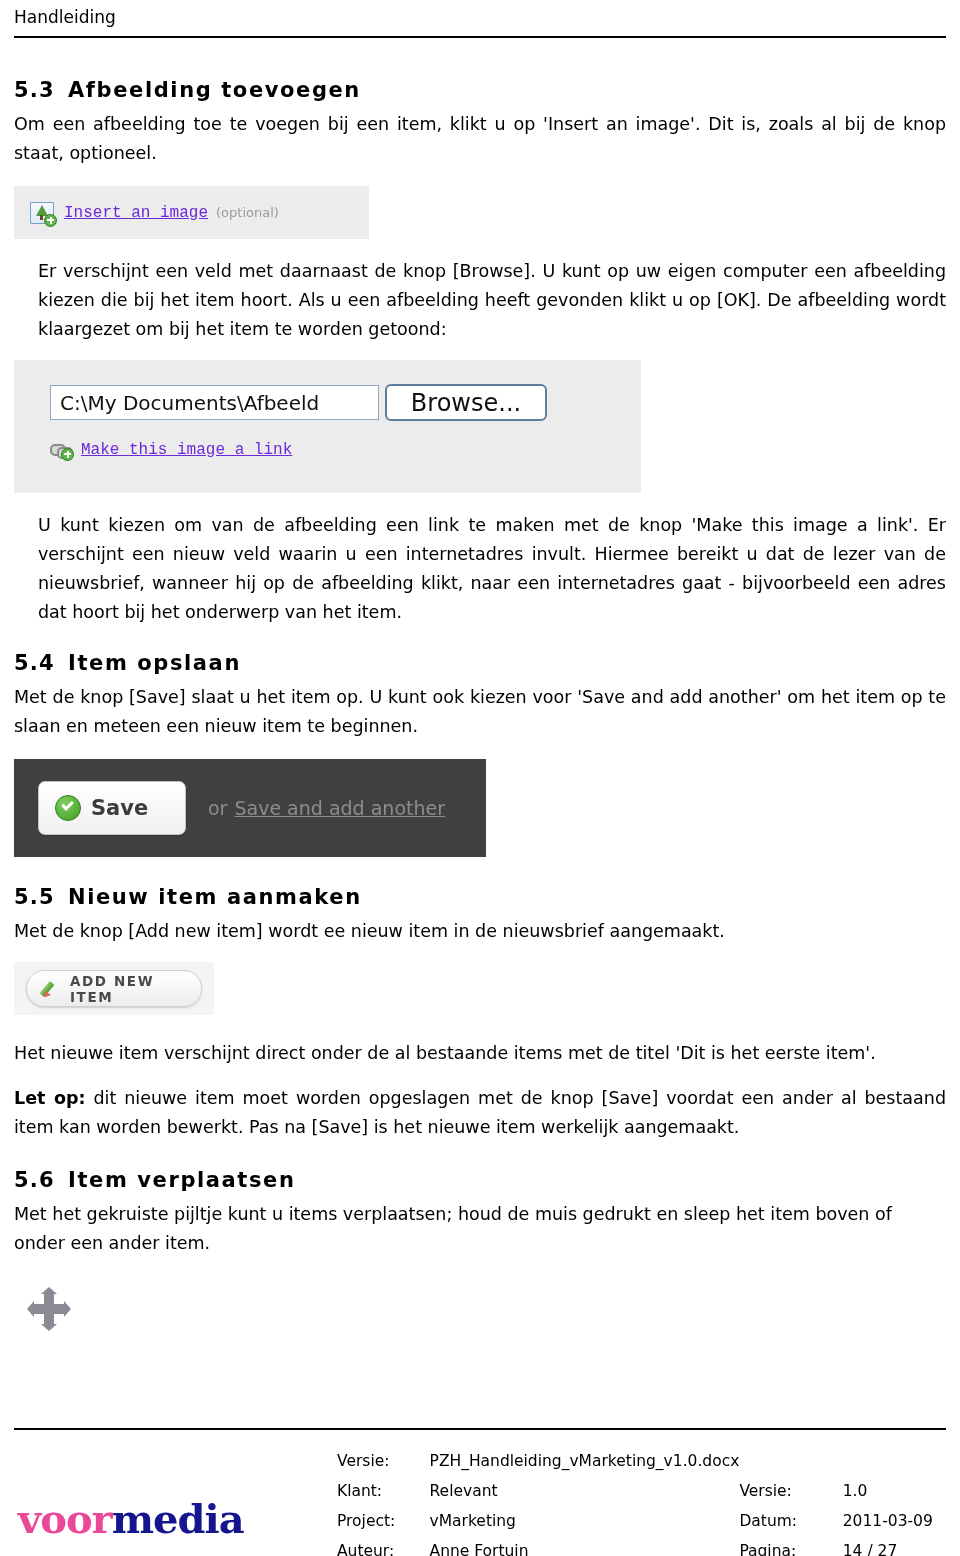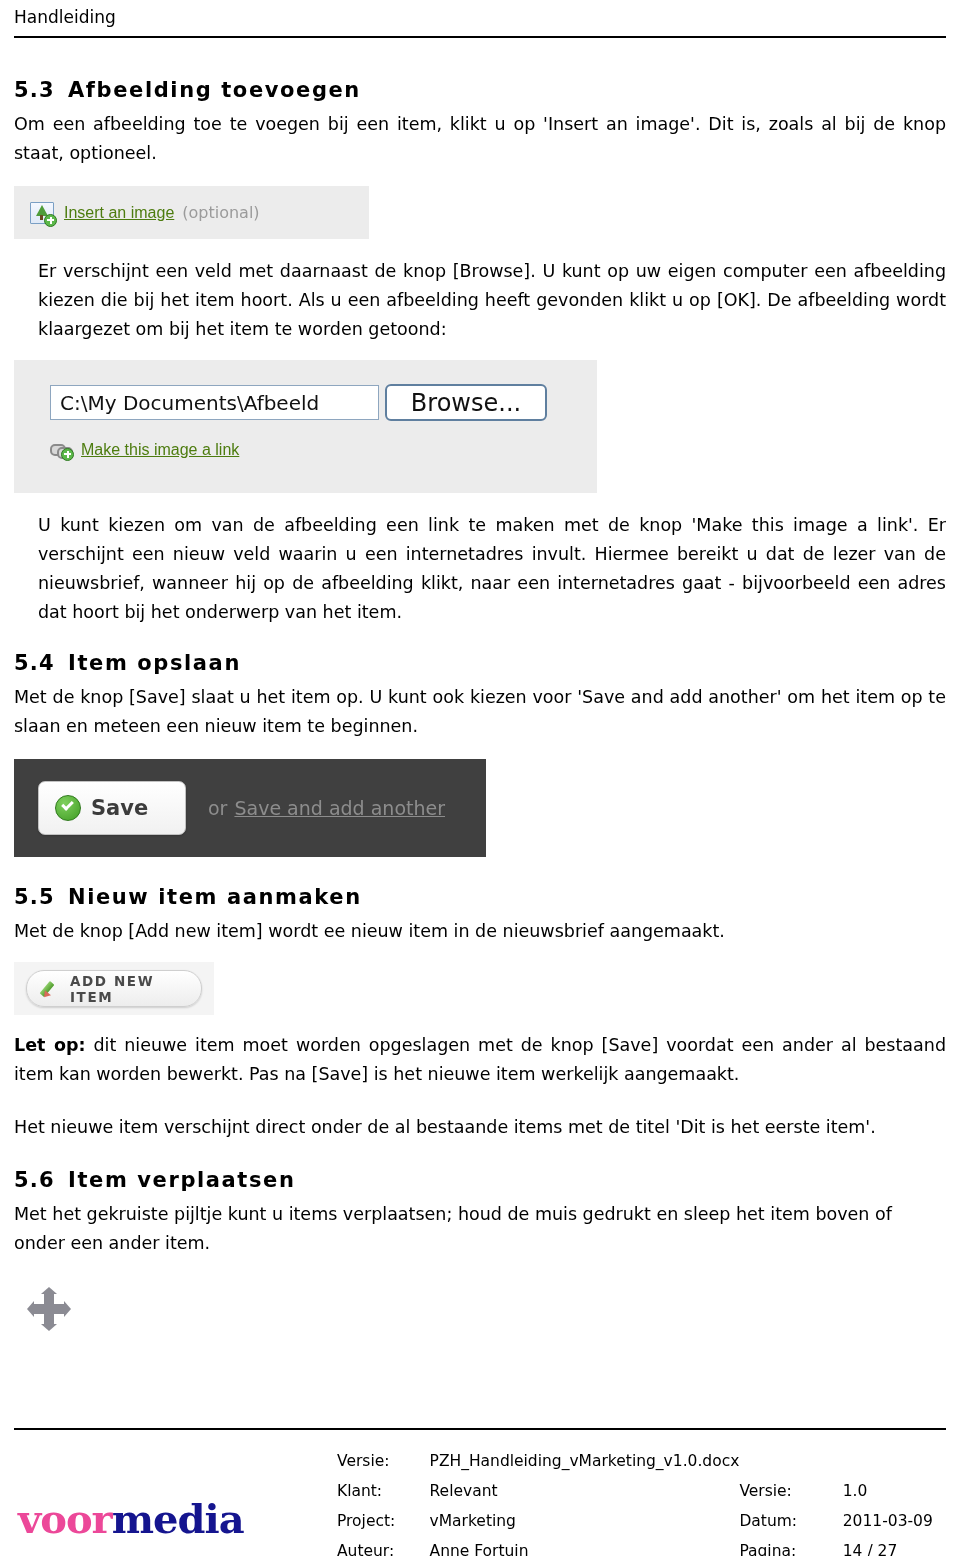--- a/index.html
+++ b/index.html
@@ -126,33 +126,33 @@
   .badge-plus::before, .badge-plus::after {
     content:"";
     position:absolute;
     background:#fff;
   }
   .badge-plus::before { left:2px; top:4.5px; width:7px; height:2px; }
   .badge-plus::after  { left:4.5px; top:2px; width:2px; height:7px; }
 
   .link-ui {
     font-size: 16px;
-    color: #4d7c0f;
+    color: #6d28d9;
     text-decoration: underline;
-    font-family: Liberation Sans, sans-serif;
+    font-family: Liberation Mono, monospace;
   }
   .muted-ui {
-    font-size: 16px;
+    font-size: 13px;
     color: #9b9b9b;
     margin-left: 8px;
   }
 
   
   .shot-browse {
-    width: 583px;
+    width: 627px;
     height: 133px;
     margin-top: 16px;
     background: #ececec;
     padding: 24px 0 0 36px;
     box-sizing: border-box;
   }
   .file-row { display:flex; align-items:center; }
   .file-input {
     width: 329px;
     height: 35px;
@@ -448,23 +448,23 @@
     </h2>
     <p class="body nojust">Met de knop [Add new item] wordt ee nieuw item in de nieuwsbrief aangemaakt.</p>
 
     <div class="shot shot-add">
       <div class="add-btn">
         <span class="ico-pencil"></span>
         <span class="add-label">ADD NEW ITEM</span>
       </div>
     </div>
 
+    <p class="body nojust" style="margin-top:24px;">Het nieuwe item verschijnt direct onder de al bestaande items met de titel 'Dit is het eerste item'.</p>
+
     <p class="body" style="margin-top:16px;"><b class="strong">Let op:</b><span> dit nieuwe item moet worden opgeslagen met de knop [Save] voordat een ander al bestaand item kan worden bewerkt. Pas na [Save] is het nieuwe item werkelijk aangemaakt.</span></p>
-
-    <p class="body nojust" style="margin-top:24px;">Het nieuwe item verschijnt direct onder de al bestaande items met de titel 'Dit is het eerste item'.</p>
 
     <h2 class="section" style="margin-top:24px;">
       <span class="num">5.6</span><span>Item verplaatsen</span>
     </h2>
     <p class="body nojust">Met het gekruiste pijltje kunt u items verplaatsen; houd de muis gedrukt en sleep het item boven of onder een ander item.</p>
 
     <div class="move-wrap">
       <div class="ico-move">
         <span class="bar h"></span>
         <span class="bar v"></span>

